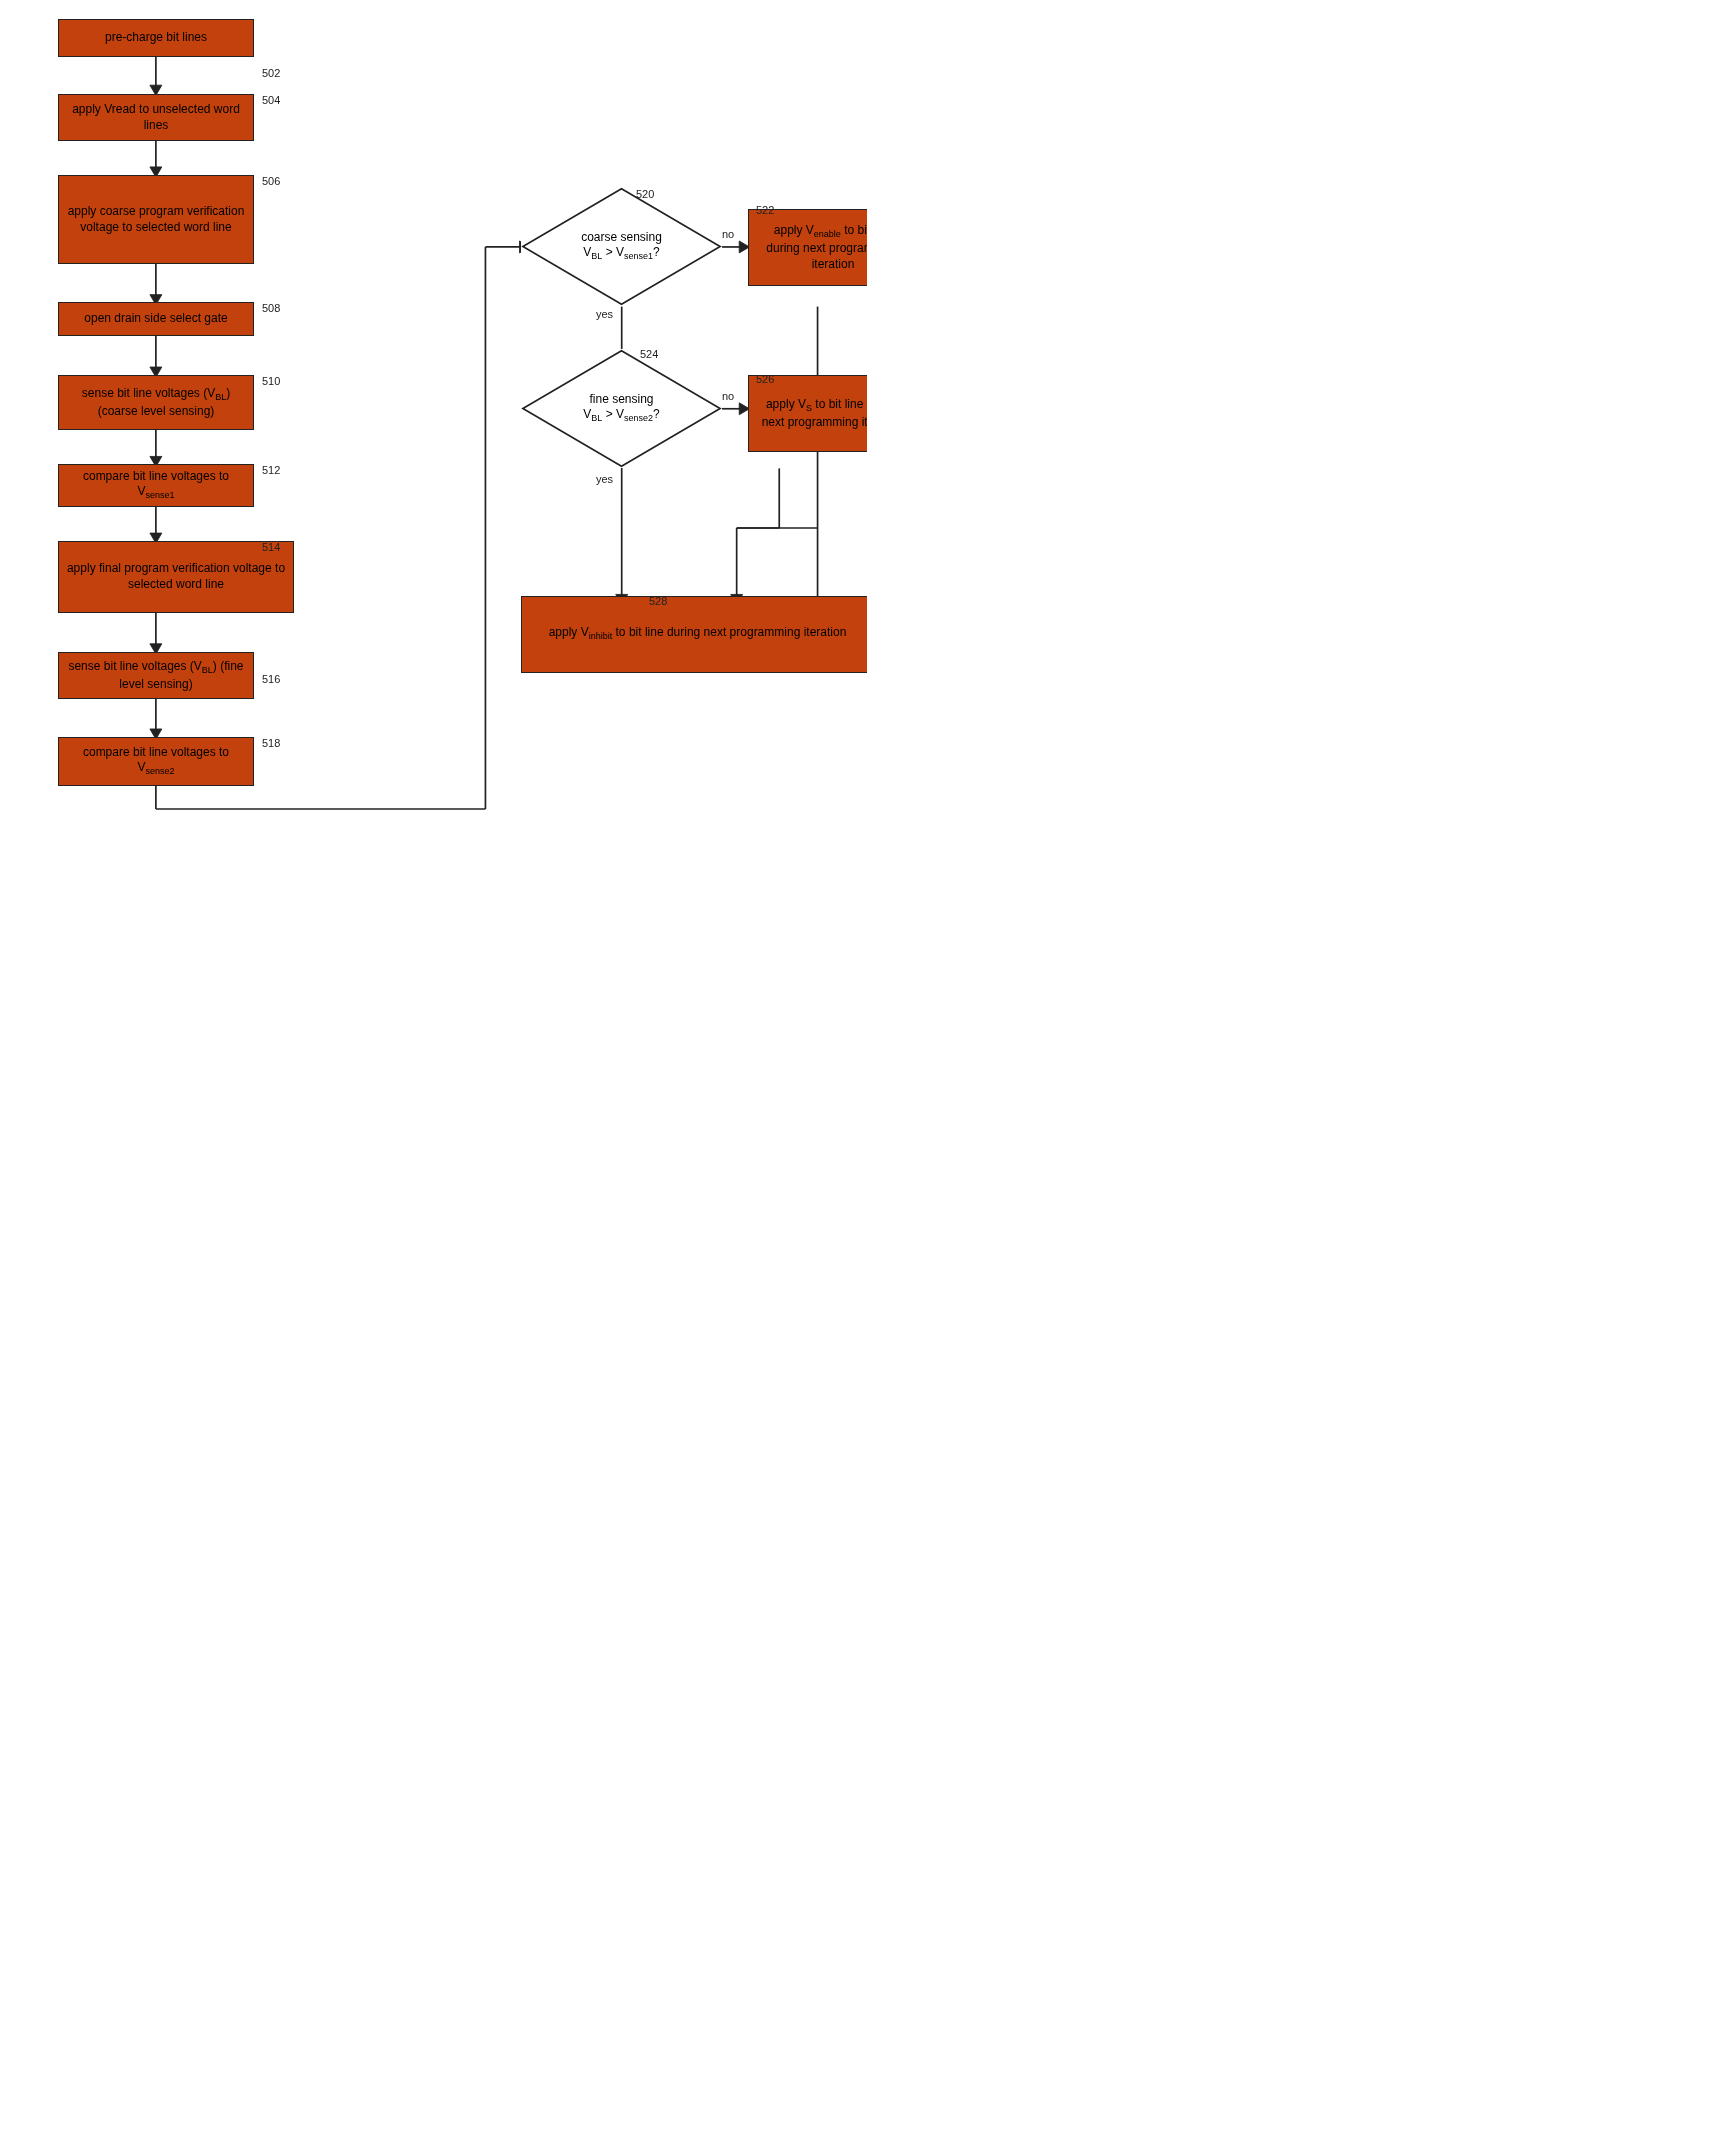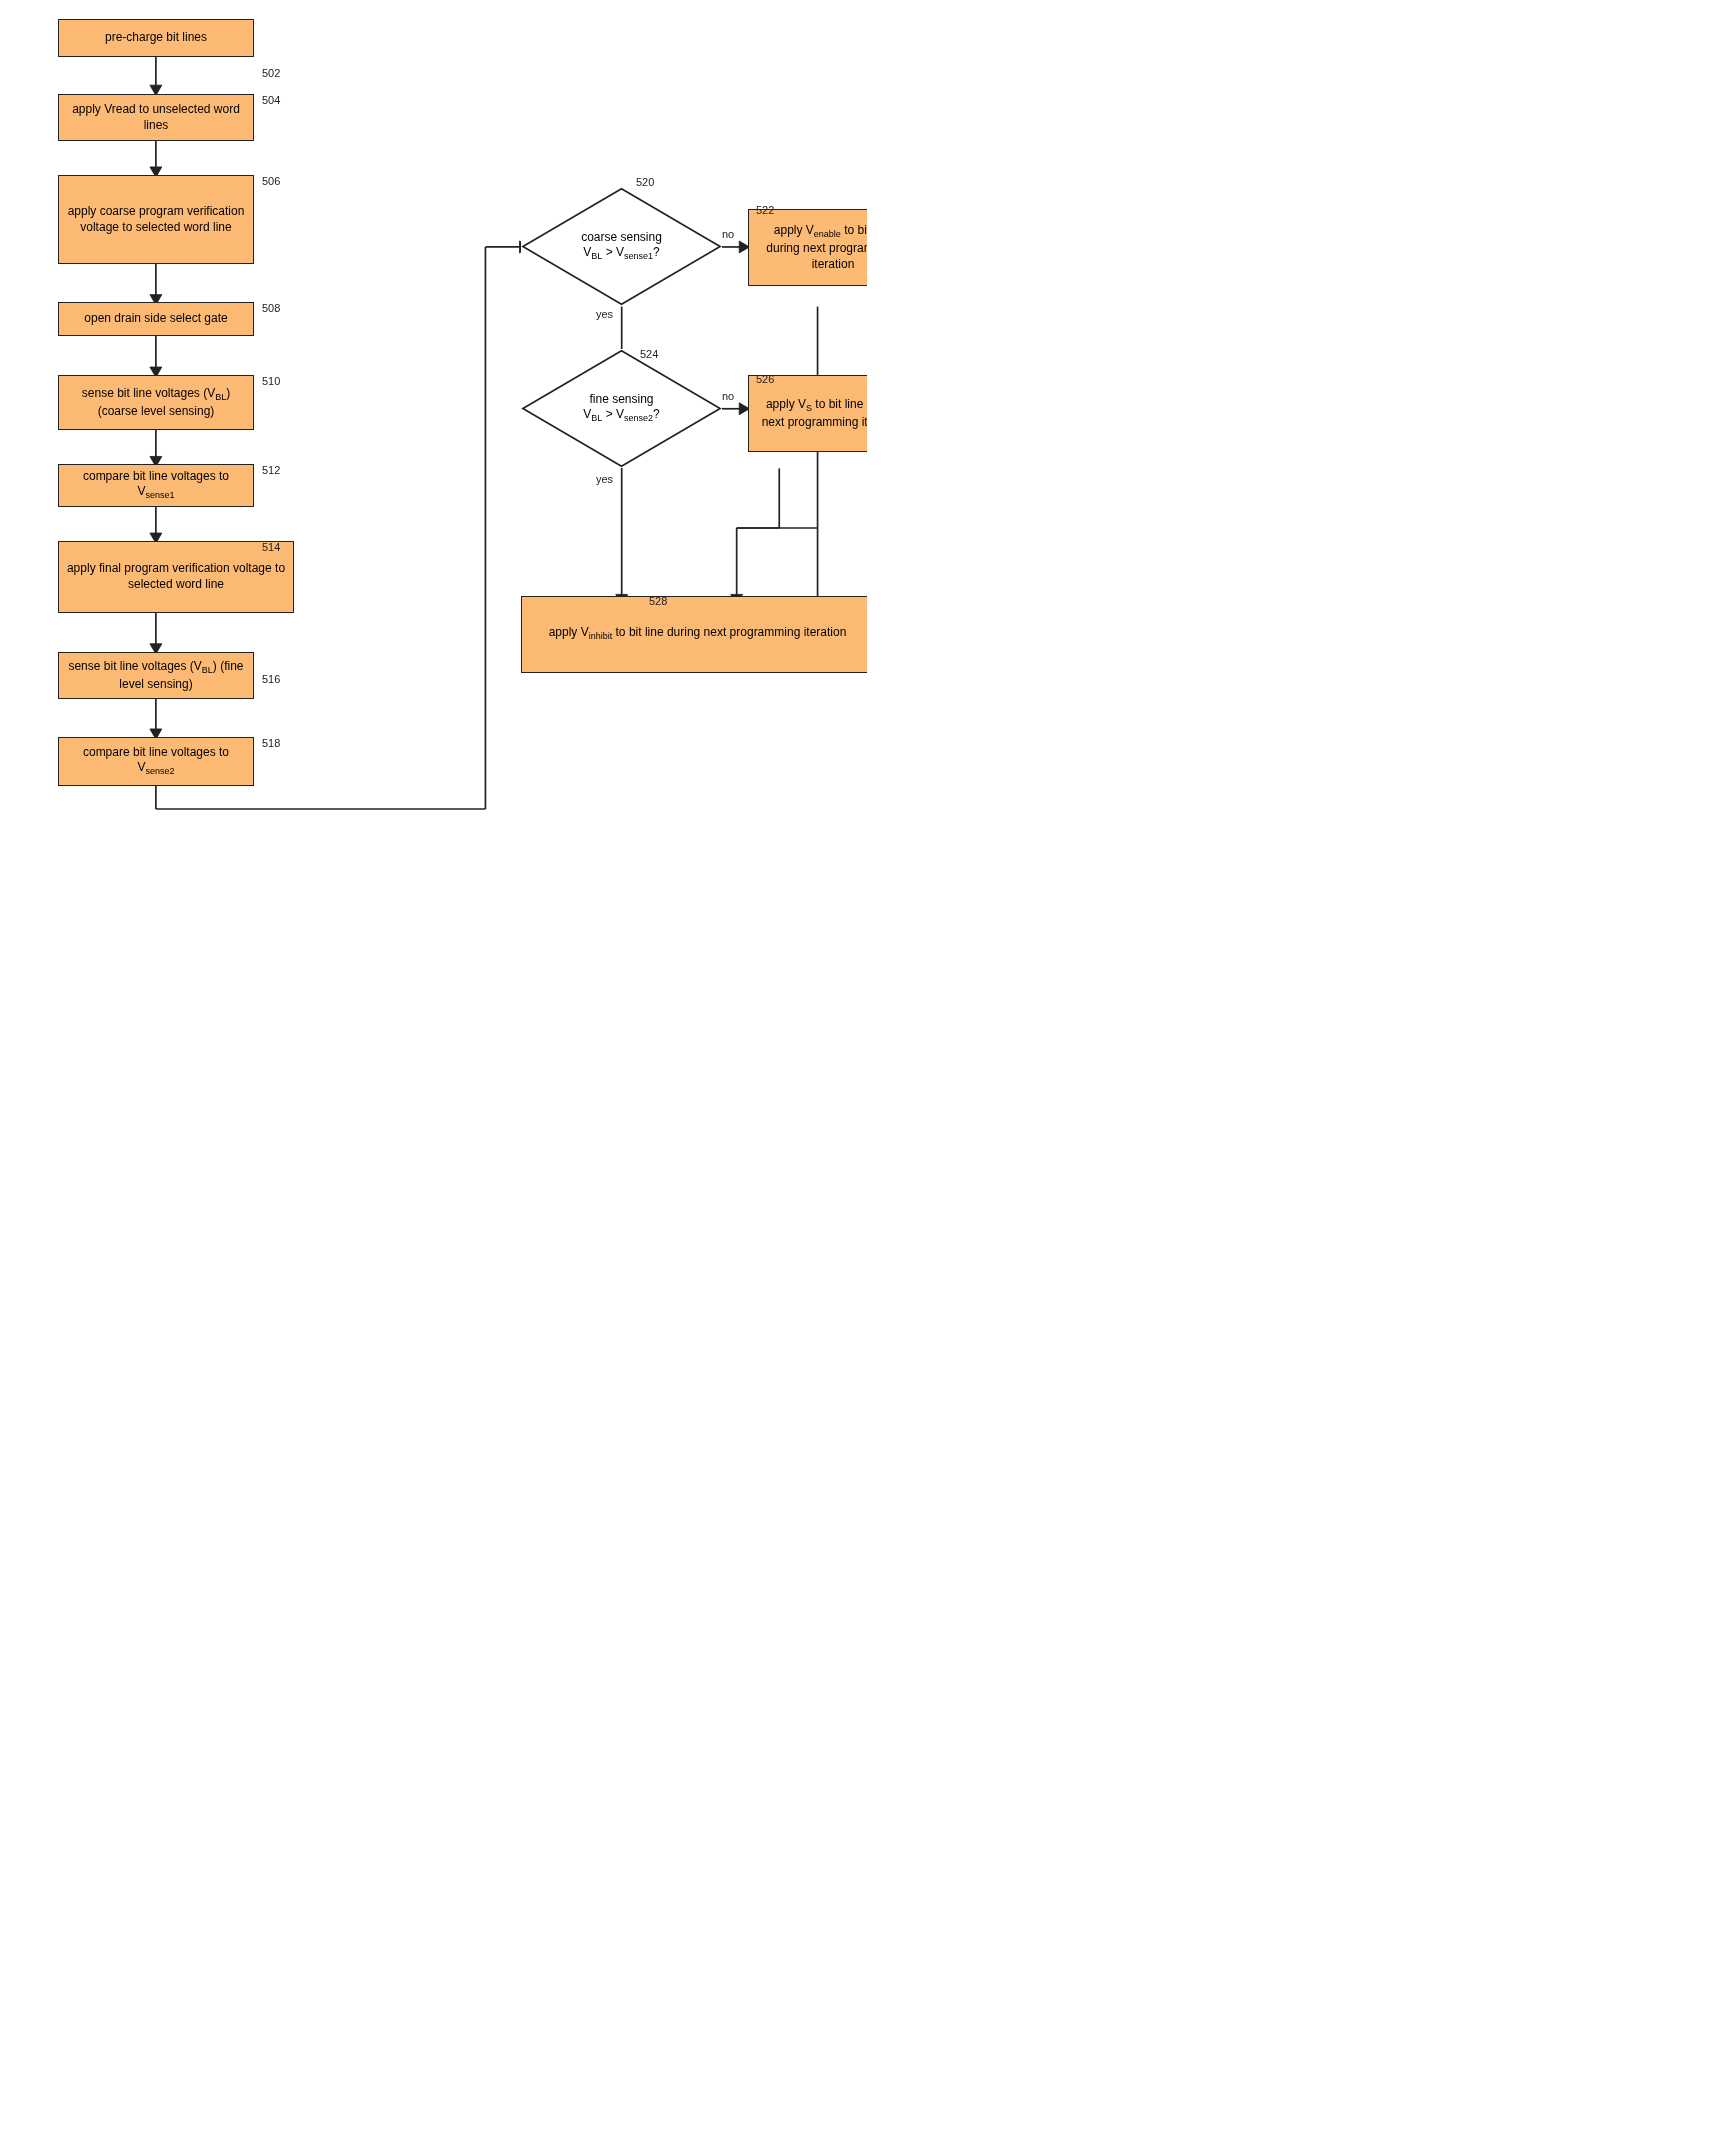--- a/index.html
+++ b/index.html
@@ -13,21 +13,21 @@
     }
     .diagram-container {
       position: relative;
       width: 867px;
       height: 1073px;
       overflow: hidden;
     }
     .box {
       position: absolute;
       border: 1.7px solid #222;
-      background: #fdba74;
+      background: #c2410c;
       text-align: center;
       display: flex;
       align-items: center;
       justify-content: center;
       padding: 5.1px 6.8px;
       line-height: 1.3;
     }
     .diamond {
       position: absolute;
       background: white;
@@ -174,21 +174,21 @@
   <span class="label" style="left:262px; top:737px;">518</span>
 
   <div class="diamond" style="left:521px; top:187px; width:201px; height:119px;">
     <svg viewBox="0 0 236 140" style="position:absolute;top:0;left:0;width:100%;height:100%;">
       <polygon points="118,2 234,70 118,138 2,70" fill="white" stroke="#222" stroke-width="2"></polygon>
     </svg>
     <div class="diamond-text">
       coarse sensing<br>V<sub>BL</sub> &gt; V<sub>sense1</sub>?
     </div>
   </div>
-  <span class="label" style="left:612px; top:176px;padding-left:24px;">520</span>
+  <span class="label" style="left:612px; top:188px;padding-left:24px;">520</span>
 
   <div class="diamond" style="left:521px; top:349px; width:201px; height:119px;">
     <svg viewBox="0 0 236 140" style="position:absolute;top:0;left:0;width:100%;height:100%;">
       <polygon points="118,2 234,70 118,138 2,70" fill="white" stroke="#222" stroke-width="2"></polygon>
     </svg>
     <div class="diamond-text">
       fine sensing<br>V<sub>BL</sub> &gt; V<sub>sense2</sub>?
     </div>
   </div>
   <span class="label" style="left:612px; top:348px;padding-left:28px;">524</span>

